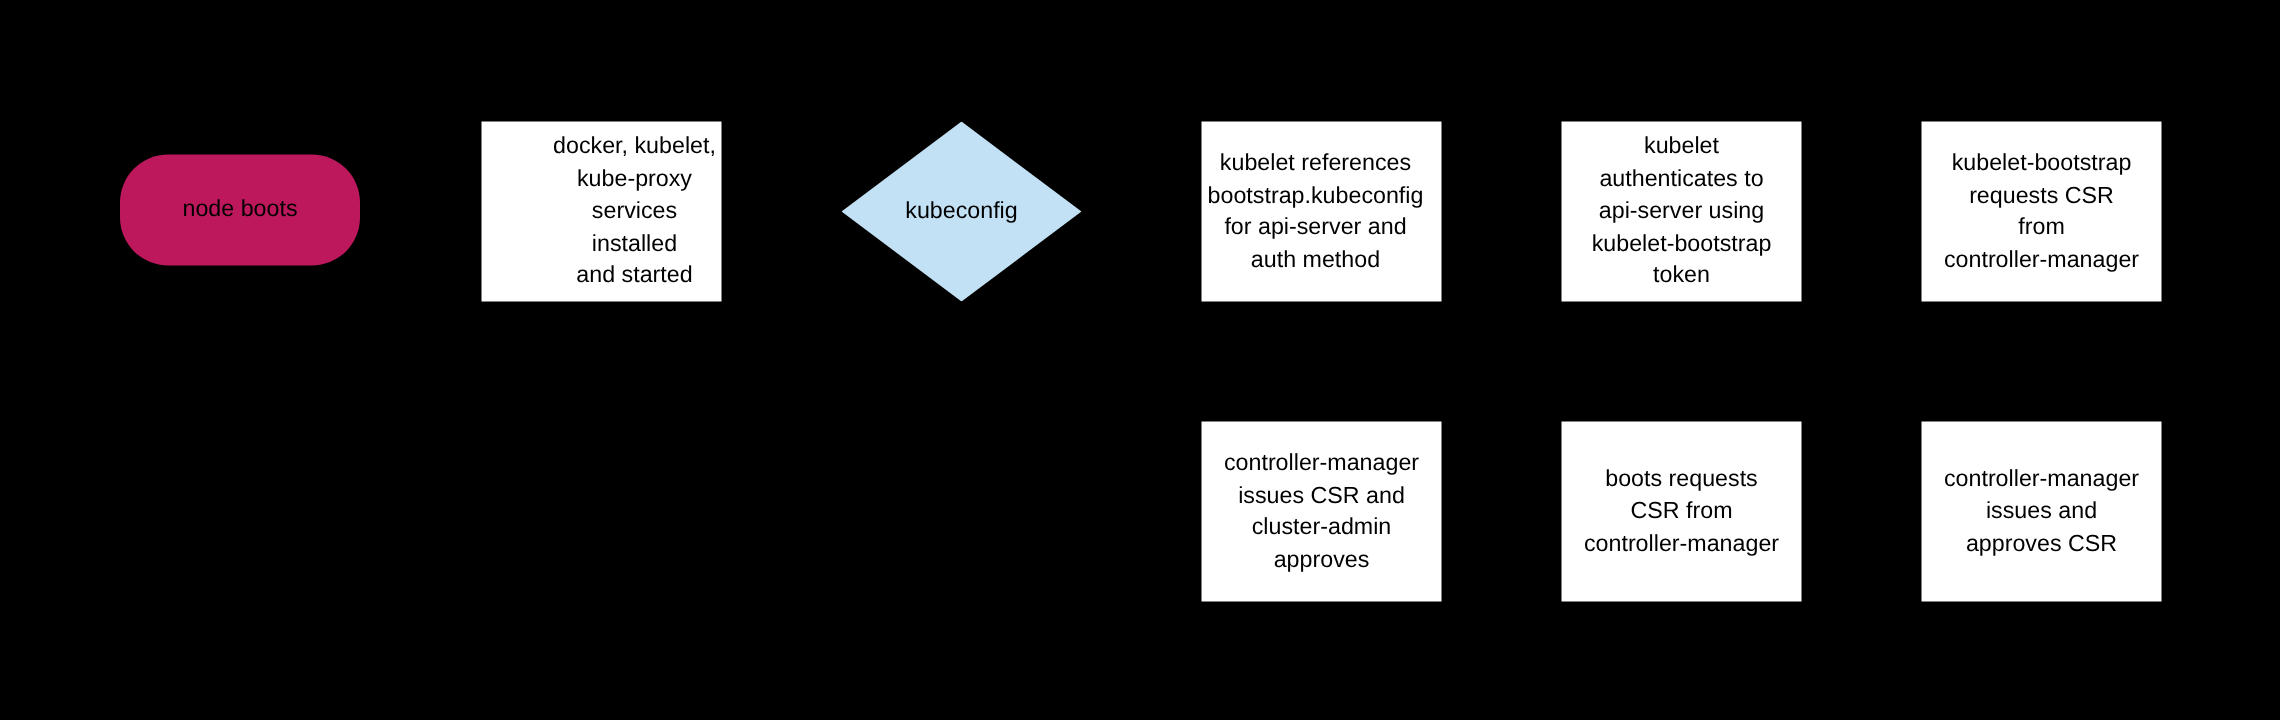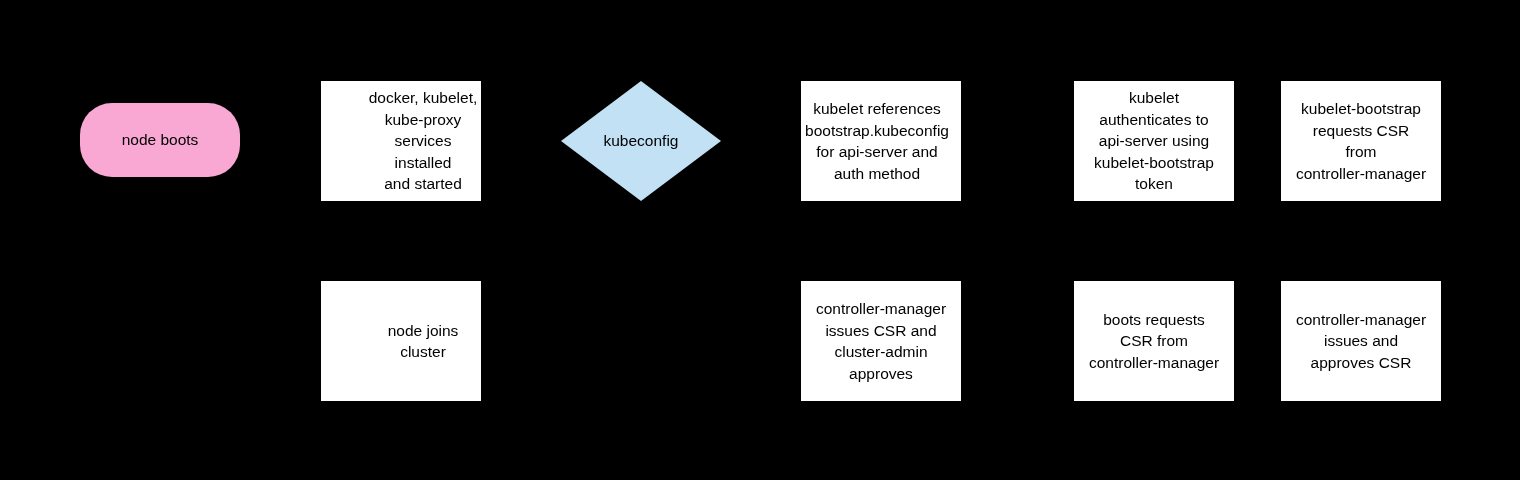--- a/index.html
+++ b/index.html
@@ -30,21 +30,21 @@
     line-height: 21.5px;
     letter-spacing: 0px;
   }
   .node .label {
     display: block;
     white-space: pre-line;
   }
 
   
   .node.pill {
-    background: #f9a8d4;
+    background: #be185d;
     border-radius: 32px;
     width: 160px;
     height: 74px;
   }
 
   
   .node.rect {
     background: #ffffff;
     width: 160px;
     height: 120px;
@@ -86,21 +86,21 @@
   
   .row-top    { top: 81px; }
   .row-bottom { top: 281px; }
   .pill.row-top    { top: 103px; }
   .pill.row-bottom { top: 303px; }
 
   .col-1 { left: 80px; }
   .col-2 { left: 321px; padding-left: 44px; }
   .col-3 { left: 561px; }
   .col-4 { left: 801px; }
-  .col-5 { left: 1074px; }
+  .col-5 { left: 1041px; }
   .col-6 { left: 1281px; }
 </style>
 </head>
 <body>
 
 <div id="canvas">
 
   <div class="node pill row-top col-1">
     <span class="label">node boots</span>
   </div>
@@ -133,23 +133,20 @@
   </div>
 
   <div class="node rect row-top col-6">
     <span class="label">kubelet-bootstrap
 requests CSR
 from
 controller-manager</span>
   </div>
 
 
-  <div class="node rect row-bottom col-2">
-    <span class="label">node joins cluster</span>
-  </div>
 
 
   <div class="node rect row-bottom col-4">
     <span class="label">controller-manager
 issues CSR and
 cluster-admin
 approves</span>
   </div>
 
   <div class="node rect row-bottom col-5">

